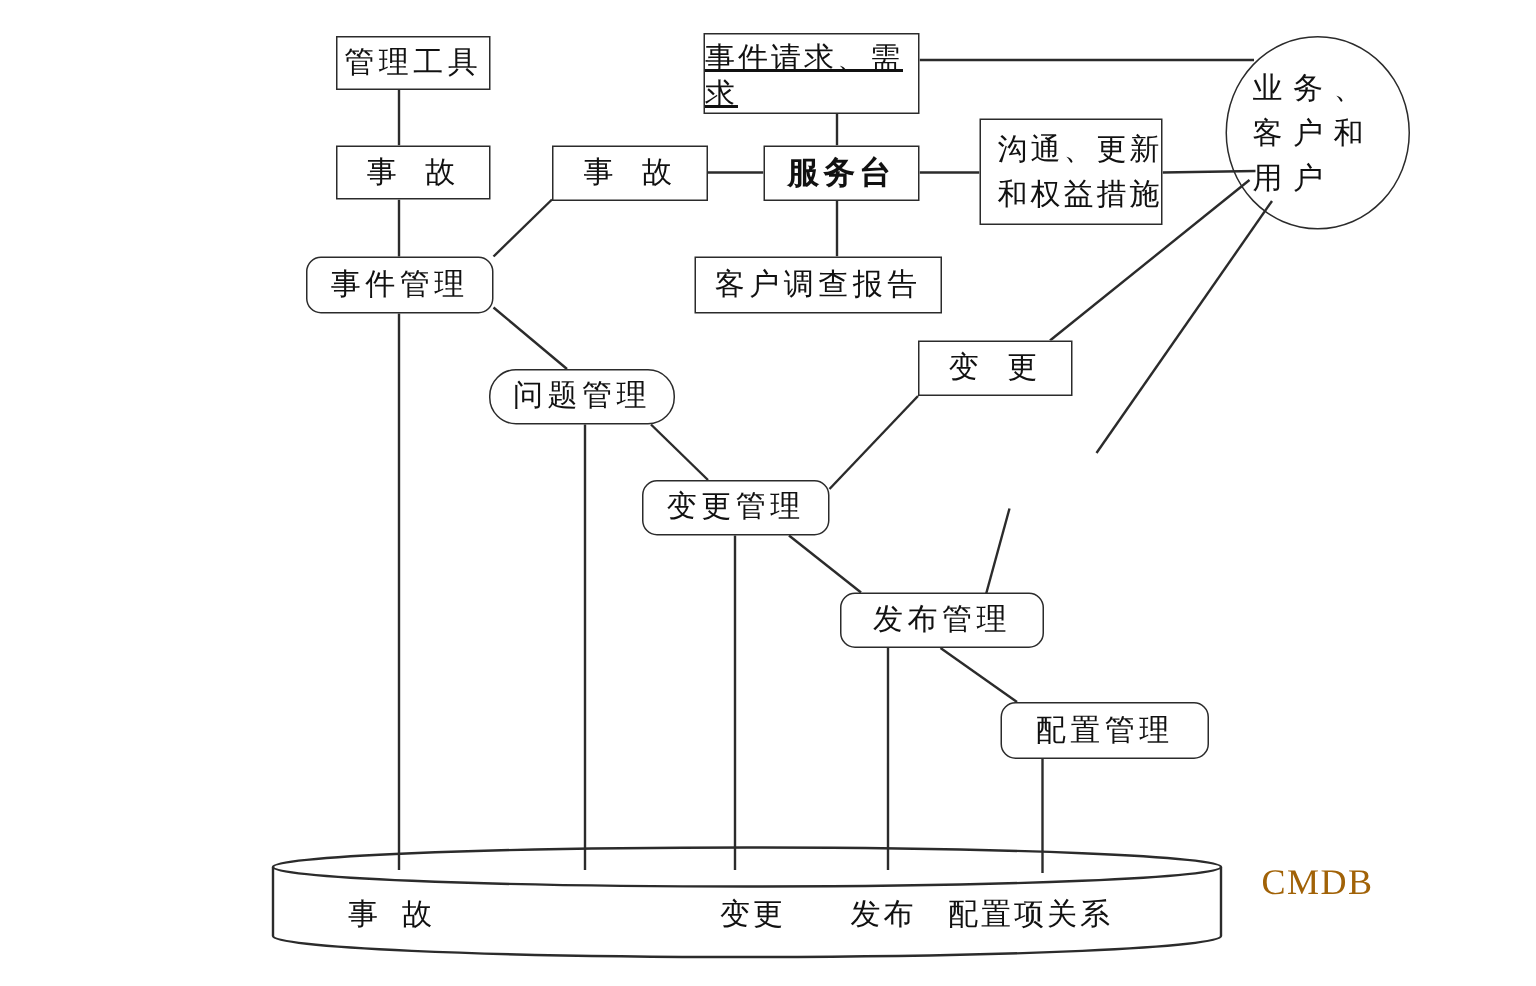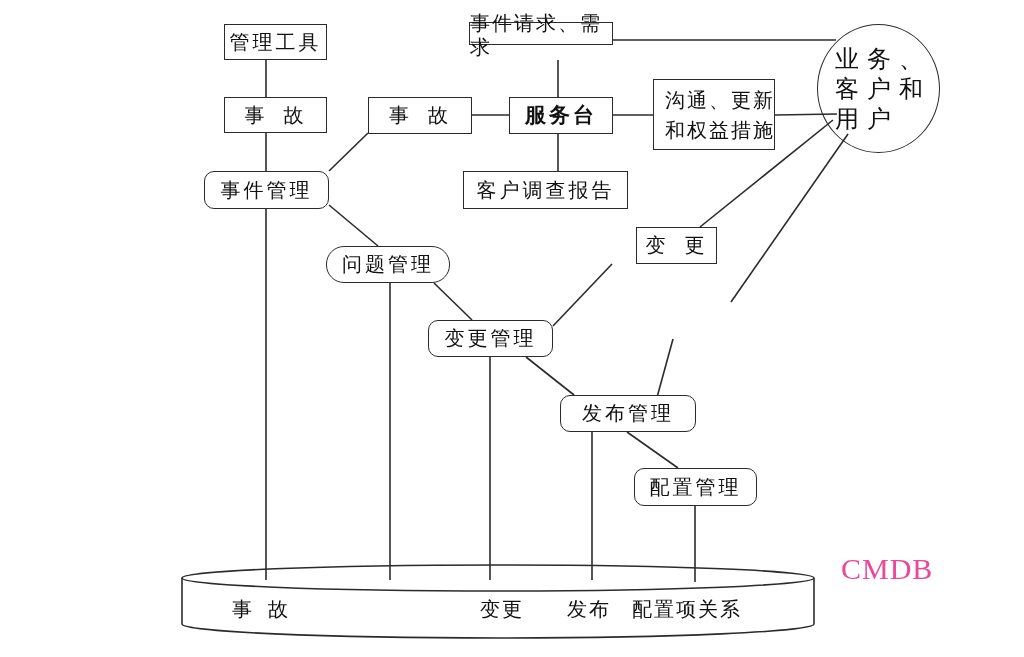--- a/index.html
+++ b/index.html
@@ -19,30 +19,30 @@
   .twoline{flex-direction:column;justify-content:center;align-items:center;}
   .twoline .ln{display:block;text-align:center;letter-spacing:2px;}
   #b-event-req{overflow:visible;align-items:flex-start;padding-top:3px;}
   #b-event-req .ln{line-height:24px;background:transparent;}
   #b-comm{align-items:center;padding-left:12px;}
   #b-comm .ln{line-height:30px;letter-spacing:2px;}
   #ellipse-actor{
     position:absolute;left:817px;top:24px;width:123px;height:129px;
     border:1.6px solid #2b2b2b;border-radius:50%;background:transparent;
     display:flex;flex-direction:column;justify-content:center;
-    padding-left:17px;box-sizing:border-box;font-size:24px;line-height:30px;
+    padding-left:17px;box-sizing:border-box;font-size:20px;line-height:30px;
     white-space:pre;letter-spacing:1px;
   }
   .cyl-item{
     position:absolute;top:596px;font-size:20px;letter-spacing:2px;
     white-space:pre;color:#111111;
   }
   #cmdb-label{
-    position:absolute;left:841px;top:552px;font-size:30px;letter-spacing:1px;
-    color:#ec4899;
+    position:absolute;left:841px;top:576px;font-size:24px;letter-spacing:1px;
+    color:#a16207;
   }
 </style>
 </head>
 <body>
 
 <div id="canvas">
 
   <svg id="wires" viewBox="0 0 1024 657" xmlns="http://www.w3.org/2000/svg">
     <g stroke="#2b2b2b" stroke-width="1.6" fill="none">
 
@@ -75,48 +75,48 @@
       <path d="M814,578 L814,624"></path>
       <path d="M182,624 A316,14 0 0 0 814,624"></path>
       <ellipse cx="498" cy="578" rx="316" ry="13"></ellipse>
     </g>
   </svg>
 
   <div class="box" id="b-mgmt-tools" style="left:224px;top:24px;width:103px;height:36px;">管理工具</div>
 
   <div class="box" id="b-incident-left" style="left:224px;top:97px;width:103px;height:36px;">事  故</div>
 
-  <div class="box twoline" id="b-event-req" style="left:469px;top:22px;width:144px;height:23px;">
+  <div class="box twoline" id="b-event-req" style="left:469px;top:22px;width:144px;height:54px;text-decoration:underline;">
     <span class="ln">事件请求、需</span>
     <span class="ln">求</span>
   </div>
 
   <div class="box" id="b-incident-mid" style="left:368px;top:97px;width:104px;height:37px;">事  故</div>
 
   <div class="box bold" id="b-service-desk" style="left:509px;top:97px;width:104px;height:37px;">服务台</div>
 
   <div class="box twoline" id="b-comm" style="left:653px;top:79px;width:122px;height:71px;">
     <span class="ln">沟通、更新</span>
     <span class="ln">和权益措施</span>
   </div>
 
   <div class="box" id="b-survey" style="left:463px;top:171px;width:165px;height:38px;">客户调查报告</div>
 
-  <div class="box" id="b-change" style="left:636px;top:227px;width:81px;height:37px;">变  更</div>
+  <div class="box" id="b-change" style="left:612px;top:227px;width:103px;height:37px;">变  更</div>
 
 
   <div class="rbox" style="left:204px;top:171px;width:125px;height:38px;">事件管理</div>
 
   <div class="rbox" style="left:326px;top:246px;width:124px;height:37px;border-radius:18px;">问题管理</div>
 
   <div class="rbox" style="left:428px;top:320px;width:125px;height:37px;">变更管理</div>
 
   <div class="rbox" style="left:560px;top:395px;width:136px;height:37px;">发布管理</div>
 
-  <div class="rbox" style="left:634px;top:468px;width:123px;height:38px;">配置管理</div>
+  <div class="rbox" style="left:667px;top:468px;width:139px;height:38px;">配置管理</div>
 
   <div id="ellipse-actor">
     <span>业 务 、</span>
     <span>客 户 和</span>
     <span>用 户</span>
   </div>
 
   <span class="cyl-item" style="left:232px;">事  故</span>
   <span class="cyl-item" style="left:480px;">变更</span>
   <span class="cyl-item" style="left:567px;">发布</span>

